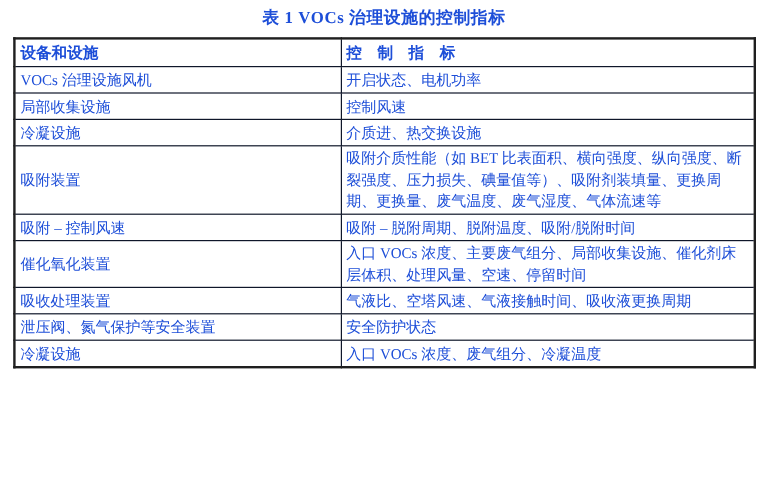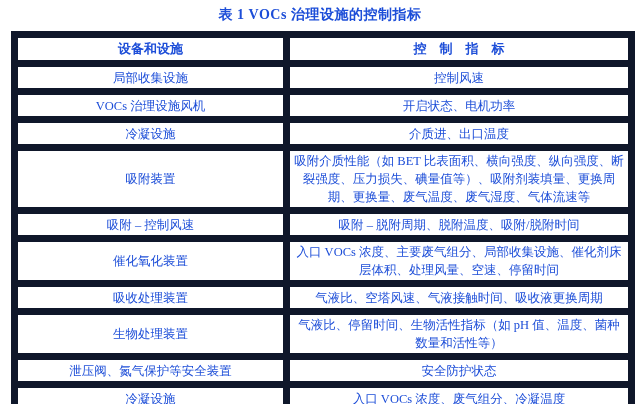--- a/index.html
+++ b/index.html
@@ -30,22 +30,22 @@
     position: absolute;
     top: 31px;
     left: 11px;
     width: 617px;
     border-collapse: collapse;
     table-layout: fixed;
     border: 2px solid #1f1f1f;
   }
   table.indicator-table th,
   table.indicator-table td {
-    border: 7px solid #0f172a;
-    text-align: center;
+    border: 1px solid #0f172a;
+    text-align: left;
     vertical-align: middle;
     font-size: 12.5px;
     line-height: 18px;
     padding: 1px 4px;
     overflow: hidden;
   }
   table.indicator-table th {
     font-weight: bold;
     height: 20px;
     font-size: 13px;
@@ -69,52 +69,48 @@
       <col class="indicator-col">
     </colgroup>
     <thead>
       <tr>
         <th>设备和设施</th>
         <th>控　制　指　标</th>
       </tr>
     </thead>
     <tbody>
         <tr>
+          <td>VOCs 治理设施风机</td>
+          <td>开启状态、电机功率</td>
+        </tr>
+        <tr>
           <td>局部收集设施</td>
           <td>控制风速</td>
         </tr>
         <tr>
-          <td>VOCs 治理设施风机</td>
-          <td>开启状态、电机功率</td>
-        </tr>
-        <tr>
           <td>冷凝设施</td>
-          <td>介质进、出口温度</td>
+          <td>介质进、热交换设施</td>
         </tr>
         <tr>
           <td>吸附装置</td>
           <td>吸附介质性能（如 BET 比表面积、横向强度、纵向强度、断裂强度、压力损失、碘量值等）、吸附剂装填量、更换周期、更换量、废气温度、废气湿度、气体流速等</td>
         </tr>
         <tr>
           <td>吸附 – 控制风速</td>
           <td>吸附 – 脱附周期、脱附温度、吸附/脱附时间</td>
         </tr>
         <tr>
           <td>催化氧化装置</td>
           <td>入口 VOCs 浓度、主要废气组分、局部收集设施、催化剂床层体积、处理风量、空速、停留时间</td>
         </tr>
         <tr>
           <td>吸收处理装置</td>
           <td>气液比、空塔风速、气液接触时间、吸收液更换周期</td>
         </tr>
         <tr>
-          <td>生物处理装置</td>
-          <td>气液比、停留时间、生物活性指标（如 pH 值、温度、菌种数量和活性等）</td>
-        </tr>
-        <tr>
           <td>泄压阀、氮气保护等安全装置</td>
           <td>安全防护状态</td>
         </tr>
         <tr>
           <td>冷凝设施</td>
           <td>入口 VOCs 浓度、废气组分、冷凝温度</td>
         </tr>
       </tbody>
   </table>
 

